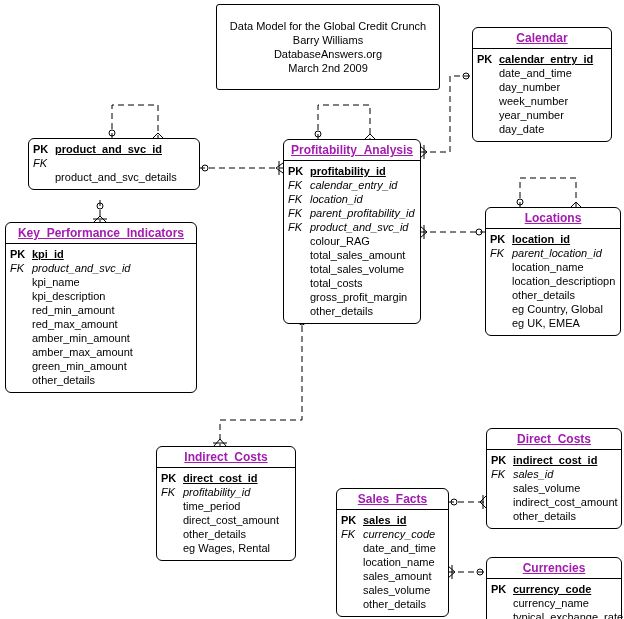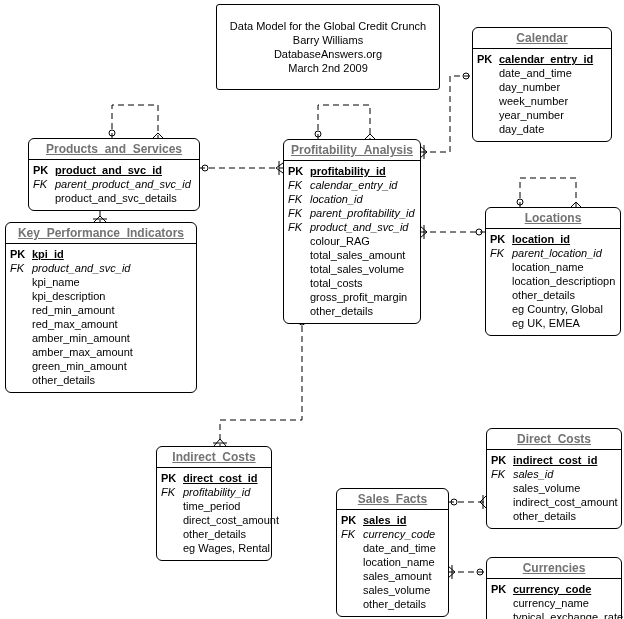--- a/index.html
+++ b/index.html
@@ -26,21 +26,21 @@
     position: absolute;
     border: 1px solid #000;
     border-radius: 6px;
     background: #fff;
     z-index: 5;
   }
   .entity-title {
     border-bottom: 1px solid #000;
     padding: 3px 6px;
     text-align: center;
-    color: #737373;
+    color: #a21caf;
     font-weight: bold;
     text-decoration: underline;
     font-size: 12px;
   }
   .entity-body {
     padding: 3px 4px 5px 4px;
   }
   .row {
     display: flex;
     line-height: 14px;
@@ -144,29 +144,27 @@
         <span class="field">year_number</span>
       </div>
     <div class="row">
         <span class="key"></span>
         <span class="field">day_date</span>
       </div>
   </div>
 </div>
 
 <div class="entity" style="left:28px; top:138px; width:172px;">
-  <div class="entity-title">Products_and_Services</div>
   <div class="entity-body">
     <div class="row">
         <span class="key pk">PK</span>
         <span class="field pkfield">product_and_svc_id</span>
       </div>
     <div class="row">
         <span class="key fk">FK</span>
-        <span class="field fkfield">parent_product_and_svc_id</span>
       </div>
     <div class="row">
         <span class="key"></span>
         <span class="field">product_and_svc_details</span>
       </div>
   </div>
 </div>
 
 <div class="entity" style="left:283px; top:139px; width:138px;">
   <div class="entity-title">Profitability_Analysis</div>
@@ -294,21 +292,21 @@
     <div class="row">
         <span class="key"></span>
       </div>
     <div class="row">
         <span class="key"></span>
         <span class="field">other_details</span>
       </div>
   </div>
 </div>
 
-<div class="entity" style="left:156px; top:446px; width:116px;">
+<div class="entity" style="left:156px; top:446px; width:140px;">
   <div class="entity-title">Indirect_Costs</div>
   <div class="entity-body">
     <div class="row">
         <span class="key pk">PK</span>
         <span class="field pkfield">direct_cost_id</span>
       </div>
     <div class="row">
         <span class="key fk">FK</span>
         <span class="field fkfield">profitability_id</span>
       </div>

